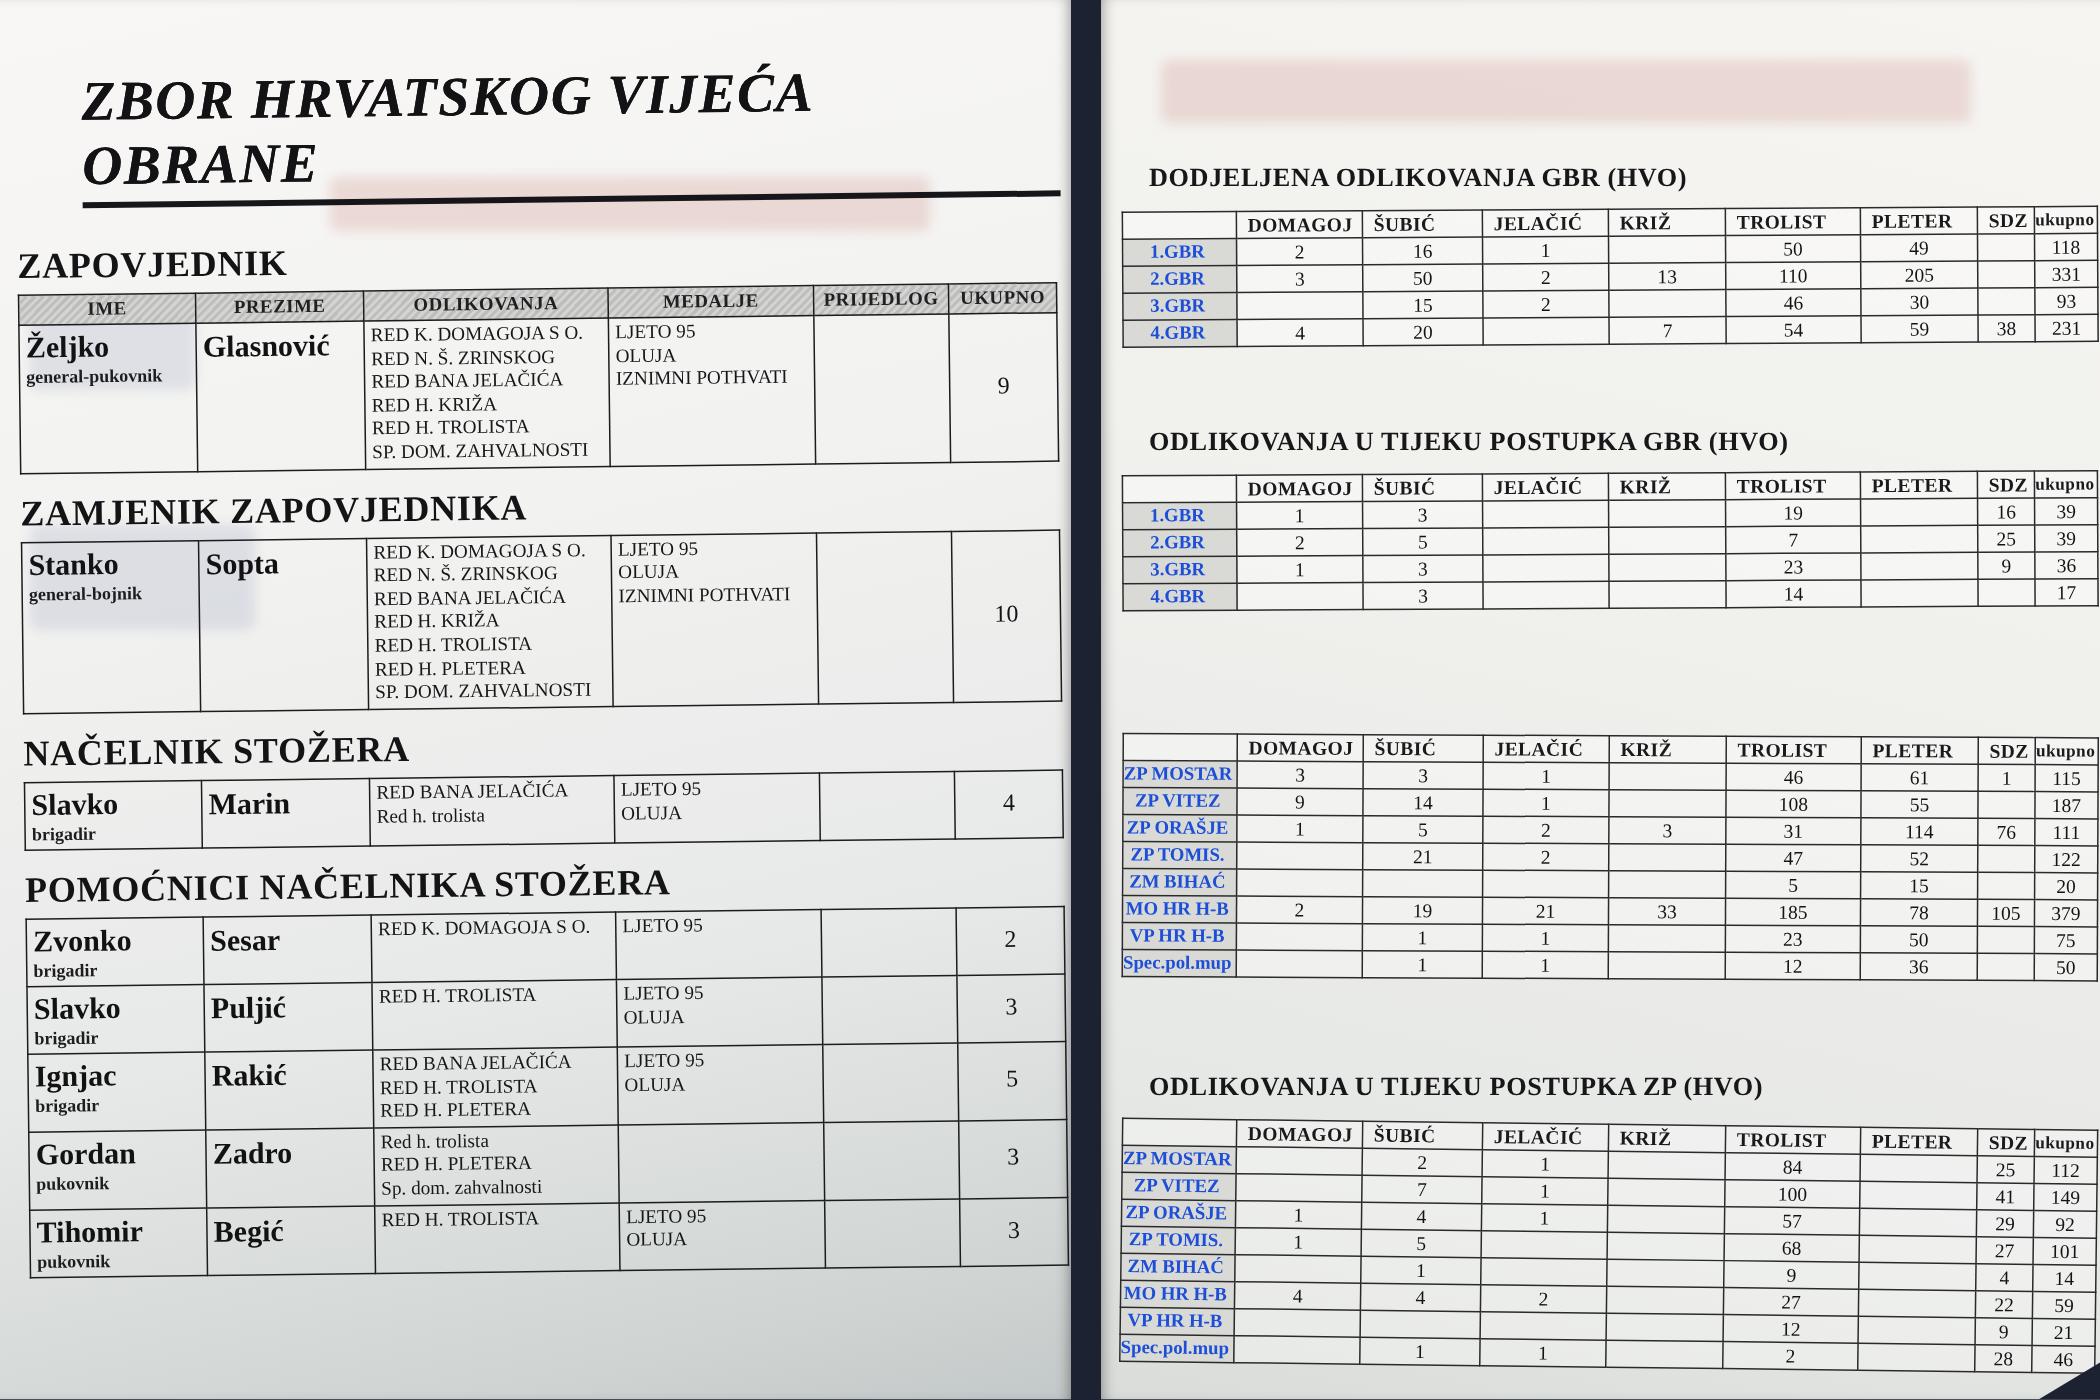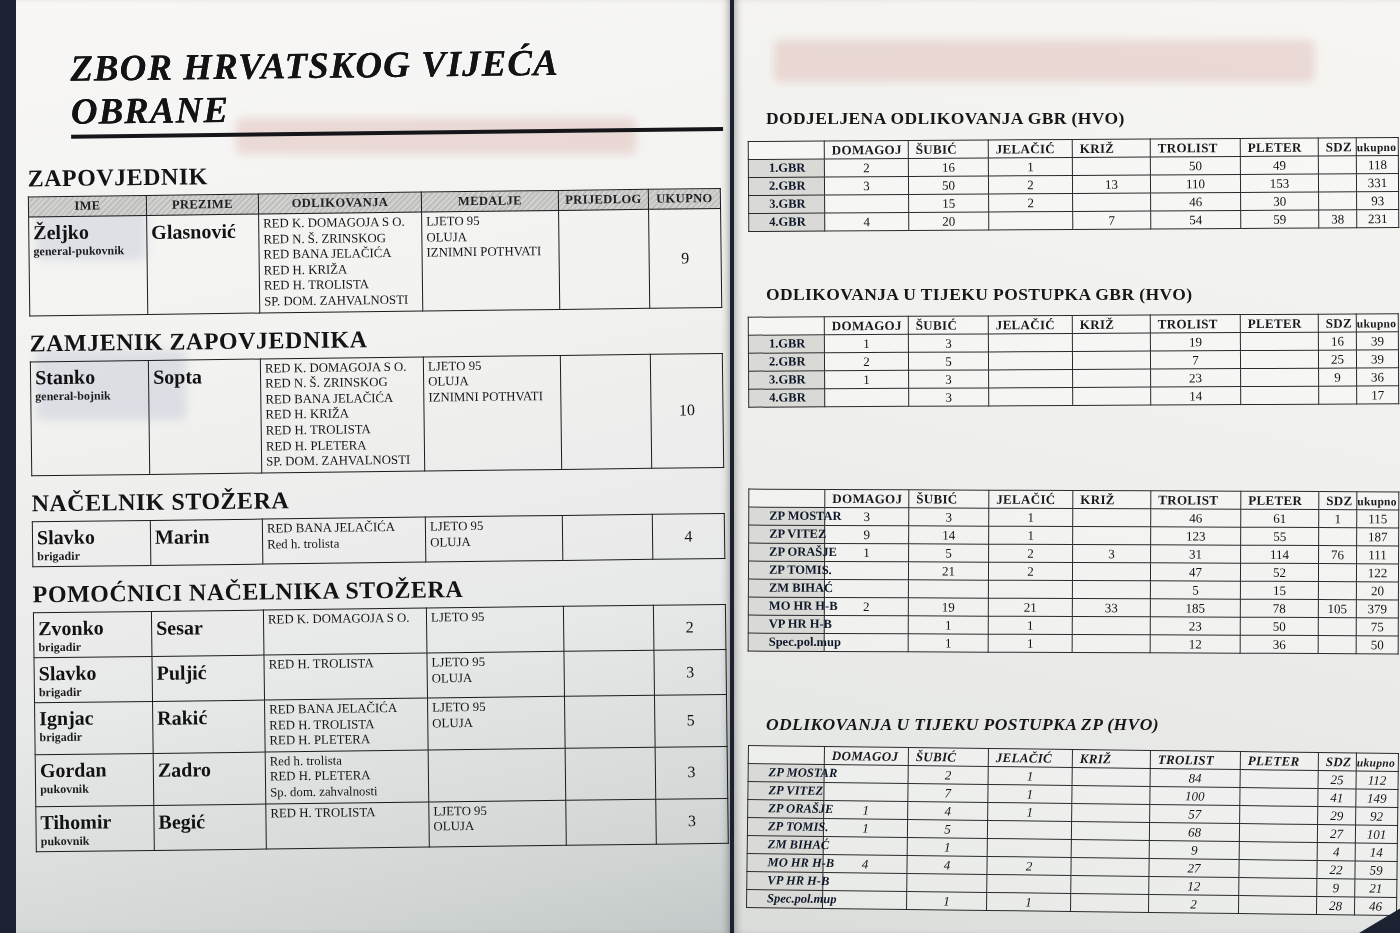--- a/index.html
+++ b/index.html
@@ -1,21 +1,21 @@
 <!DOCTYPE html>
 <html><head>
 <meta charset="utf-8">
 <style>
   * { margin:0; padding:0; box-sizing:border-box; }
   html,body { width:1400px; height:933px; overflow:hidden; }
   body { background:#1d2233; font-family:"Liberation Serif", serif; color:#1b1b1d; position:relative; }
 
   .page { position:absolute; top:0; height:933px; }
   .page-left {
-    left:16px; width:714px;
+    left:0; width:714px;
     background:linear-gradient(168deg,#f8f7f5 0%,#f2f2f0 38%,#e7e9e8 68%,#cfd4d3 92%,#c3c9c8 100%);
     box-shadow:inset -6px 0 10px -6px rgba(0,0,0,.45);
   }
   .page-right {
     left:734px; width:695px;
     background:linear-gradient(192deg,#f6f5f2 0%,#f0f0ed 45%,#e6e8e5 80%,#d9dcd9 100%);
     box-shadow:inset 6px 0 10px -6px rgba(0,0,0,.45);
   }
   .corner-shadow {
     position:absolute; right:0; bottom:0; width:0; height:0;
@@ -50,34 +50,34 @@
   .cell-first { font-size:20px; font-weight:bold; line-height:1.05; padding-top:3px; color:#121214; }
   .cell-rank { font-size:12px; font-weight:bold; color:#1d1d20; margin-top:1px; }
   .cell-last { font-size:20px; font-weight:bold; padding-top:3px; color:#121214; }
   .line { font-size:12.8px; line-height:1.22; white-space:nowrap; color:#17171a; }
   td.uk { vertical-align:middle; text-align:center; font-size:16px; color:#141416; }
 
   
   .right-content { position:absolute; left:14px; top:0; width:652px; }
   .rtitle { font-size:17.5px; font-weight:bold; letter-spacing:.4px; color:#17171a; margin:0 0 10px 18px; }
   .rt-block { position:absolute; left:0; width:652px; }
-  #rt0 { top:108px; } #rt1 { top:284px; } #rt2 { top:490px; } #rt3 { top:714px;font-style:italic; }
+  #rt0 { top:108px; } #rt1 { top:284px; } #rt2 { top:490px; } #rt3 { top:714px; }
   #rt0 table { transform:rotate(-0.35deg); }
   #rt1 table { transform:rotate(-0.3deg); }
   #rt2 table { transform:rotate(0.25deg); }
   #rt3 table { transform:rotate(0.7deg); transform-origin:0 0; }
 
   table.rtable { border-collapse:collapse; table-layout:fixed; width:650px; background:rgba(255,255,255,.35); }
   .rtable col.rc0{width:76px}.rtable col.rc1{width:84px}.rtable col.rc2{width:80px}
   .rtable col.rc3{width:84px}.rtable col.rc4{width:78px}.rtable col.rc5{width:90px}
   .rtable col.rc6{width:78px}.rtable col.rc7{width:38px}.rtable col.rc8{width:42px}
   .rtable th, .rtable td { border:1.6px solid #2a2a2c; padding:0 3px; height:18px; }
   .rtable thead th { font-size:13px; font-weight:bold; text-align:left; padding-left:7px; letter-spacing:.3px; color:#1a1a1d; }
   .rtable thead th.uk-h { font-size:11.5px; text-align:center; padding-left:0; }
-  .rtable tbody th { background:#d9dad6; font-size:12.5px; font-weight:bold; text-align:left; padding-left:20px; white-space:nowrap; color:#0f172a; }
+  .rtable tbody th { background:#d9dad6; font-size:12.5px; font-weight:bold; text-align:center; padding-left:0; white-space:nowrap; color:#1d4ed8; }
   .rtable td { font-size:13px; text-align:center; color:#141416; }
 </style>
 </head>
 <body>
 
 <div class="page page-left">
   <div class="ghost ghost-red" style="left:220px; top:118px; width:400px; height:36px;"></div>
   <div class="ghost ghost-blue" style="left:20px;  top:200px; width:110px; height:60px;"></div>
   <div class="ghost ghost-blue" style="left:20px;  top:350px; width:150px; height:70px;"></div>
   <div class="left-content">
@@ -349,21 +349,21 @@
               <td></td>
               <td>118</td>
             </tr>
             <tr>
               <th>2.GBR</th>
               <td>3</td>
               <td>50</td>
               <td>2</td>
               <td>13</td>
               <td>110</td>
-              <td>153</td>
+              <td>205</td>
               <td></td>
               <td>331</td>
             </tr>
             <tr>
               <th>3.GBR</th>
               <td></td>
               <td>15</td>
               <td>2</td>
               <td></td>
               <td>46</td>
@@ -497,21 +497,21 @@
               <td>61</td>
               <td>1</td>
               <td>115</td>
             </tr>
             <tr>
               <th>ZP VITEZ</th>
               <td>9</td>
               <td>14</td>
               <td>1</td>
               <td></td>
-              <td>123</td>
+              <td>108</td>
               <td>55</td>
               <td></td>
               <td>187</td>
             </tr>
             <tr>
               <th>ZP ORAŠJE</th>
               <td>1</td>
               <td>5</td>
               <td>2</td>
               <td>3</td>

